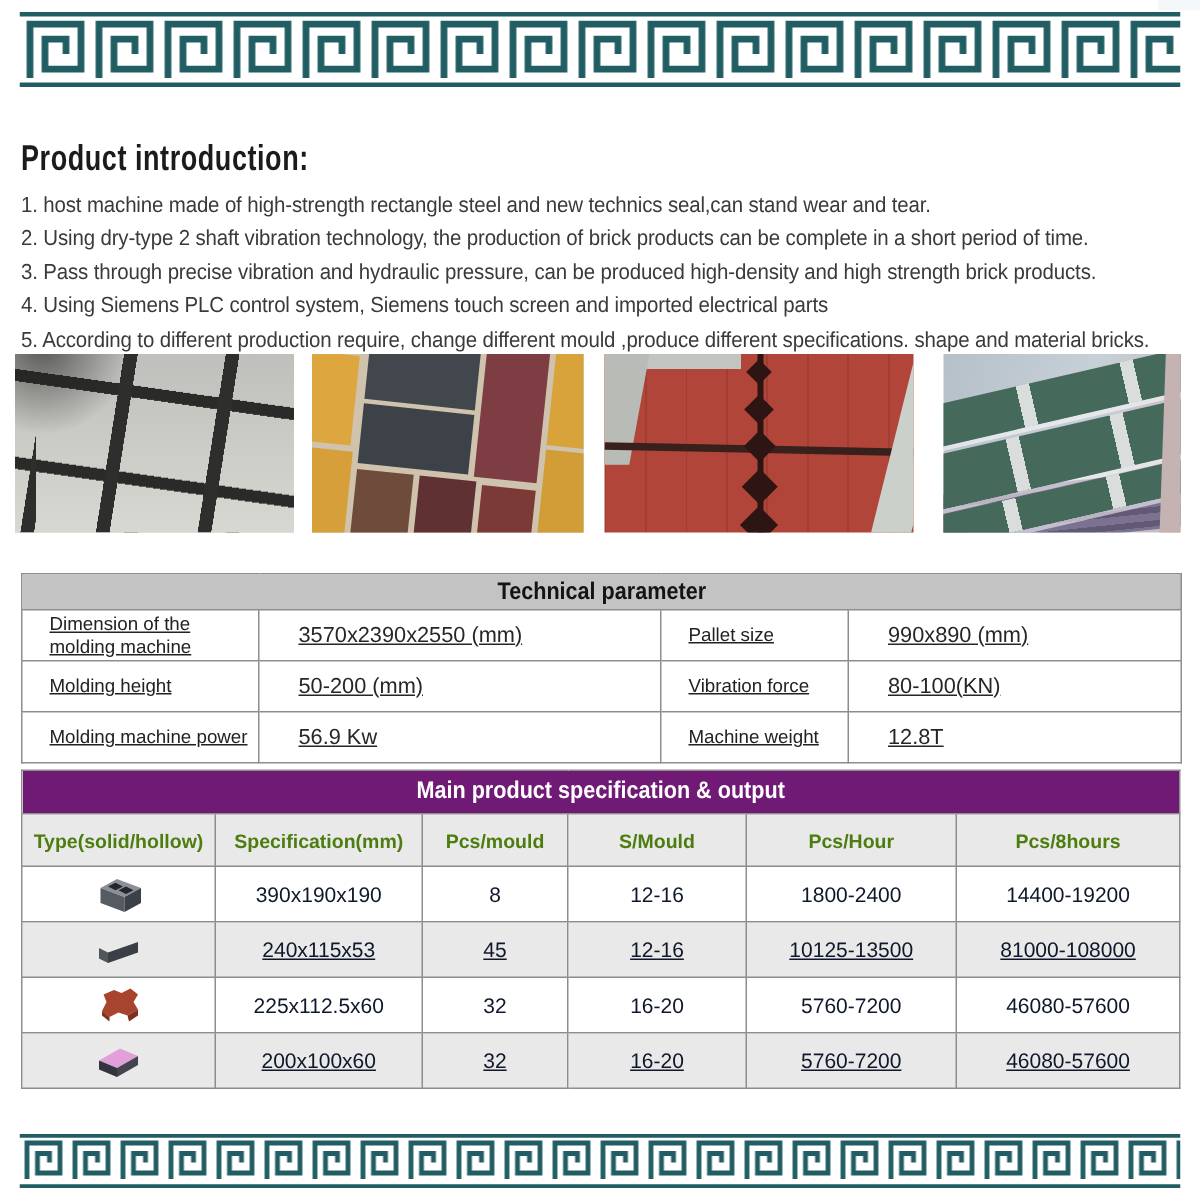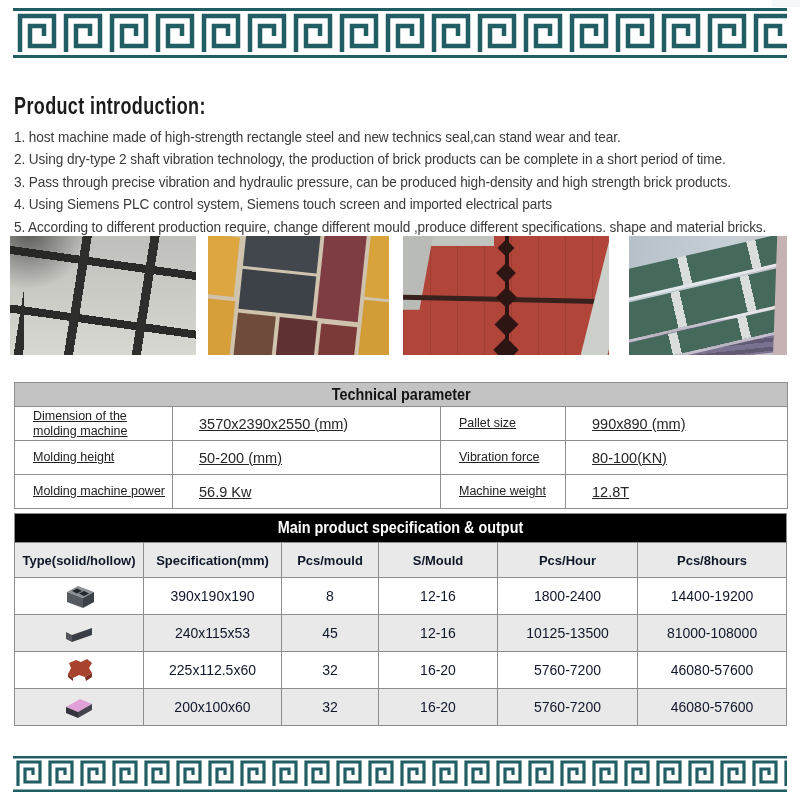--- a/index.html
+++ b/index.html
@@ -40,24 +40,24 @@
   table{border-collapse:collapse;table-layout:fixed;position:absolute;}
   #tech-table{left:14px;top:382px;width:773px;border:1px solid #6c6c6c;}
   #tech-table td,#tech-table th{border:1px solid #8d8d8d;overflow:hidden;text-decoration:underline;}
   #tech-title{height:21px;background:#c3c3c3;text-align:center;font-size:16px;font-weight:bold;color:#141414;}
   .squeeze{display:inline-block;transform:scaleX(.9);transform-origin:center;white-space:nowrap;}
   .t-label{font-size:12.5px;color:#222;text-align:left;padding-left:18px;line-height:1.2;}
   .t-value{font-size:14.5px;color:#262626;text-align:left;padding-left:26px;}
   #tech-table td{height:31px;}
   #spec-table{left:14px;top:513px;width:772px;border:1px solid #6c6c6c;}
   #spec-table td,#spec-table th{border:1px solid #8d8d8d;overflow:hidden;}
-  #spec-title{height:26px;background:#000000;color:#ffffff;font-size:16px;font-weight:bold;text-align:center;border:1px solid #e5512e;}
-  .spec-head th{height:32px;background:#e9e9e9;font-size:13px;font-weight:bold;color:#0f172a;text-align:center;}
+  #spec-title{height:26px;background:#701a75;color:#ffffff;font-size:16px;font-weight:bold;text-align:center;border:1px solid #e5512e;}
+  .spec-head th{height:32px;background:#e9e9e9;font-size:13px;font-weight:bold;color:#4d7c0f;text-align:center;}
   .spec-row td{height:34px;font-size:14px;color:#0f172a;text-align:center;}
-  .row-striped td{background:#e9e9e9;}
+  .row-striped td{background:#e9e9e9;text-decoration:underline;}
   .row-plain td{background:#ffffff;}
   .brick-ico{vertical-align:middle;}
 </style>
 </head>
 <body>
 
 <div id="page">
 
   <div class="abs" style="left:772px;top:0;width:28px;height:7px;background:#f5f8fa;"></div>
 

